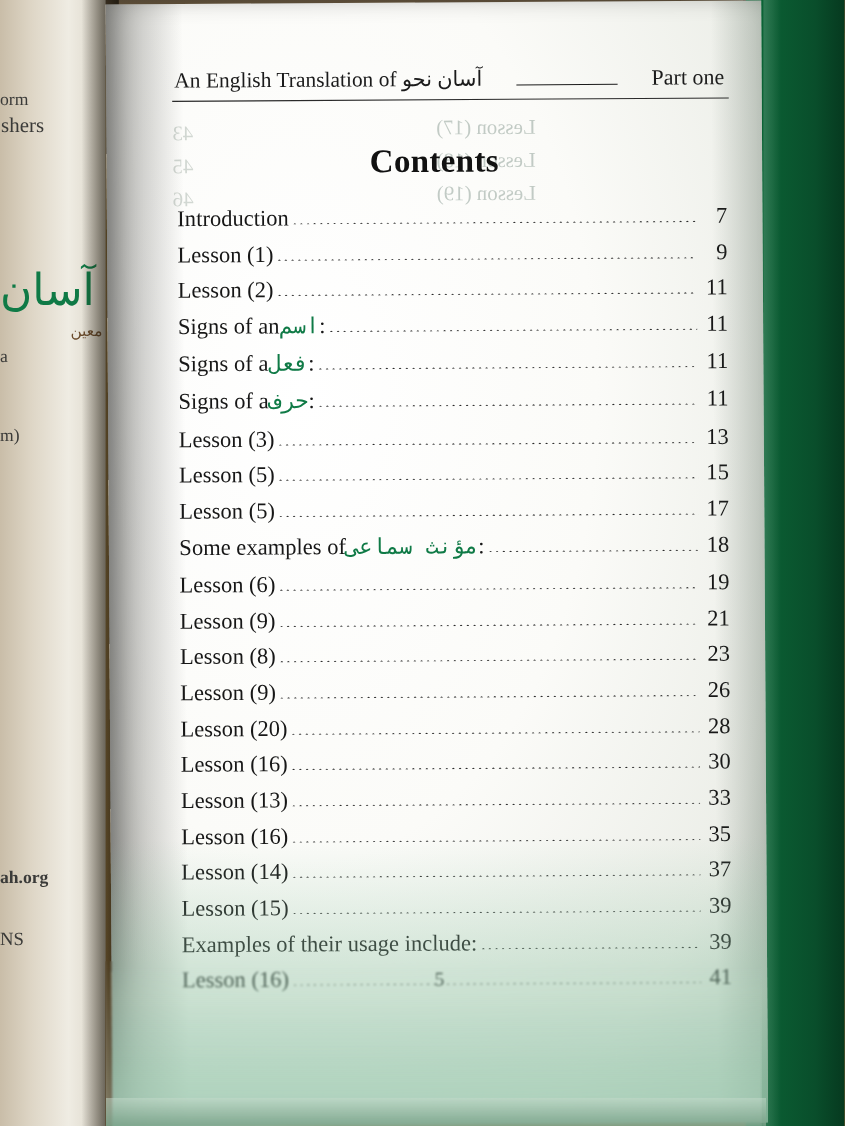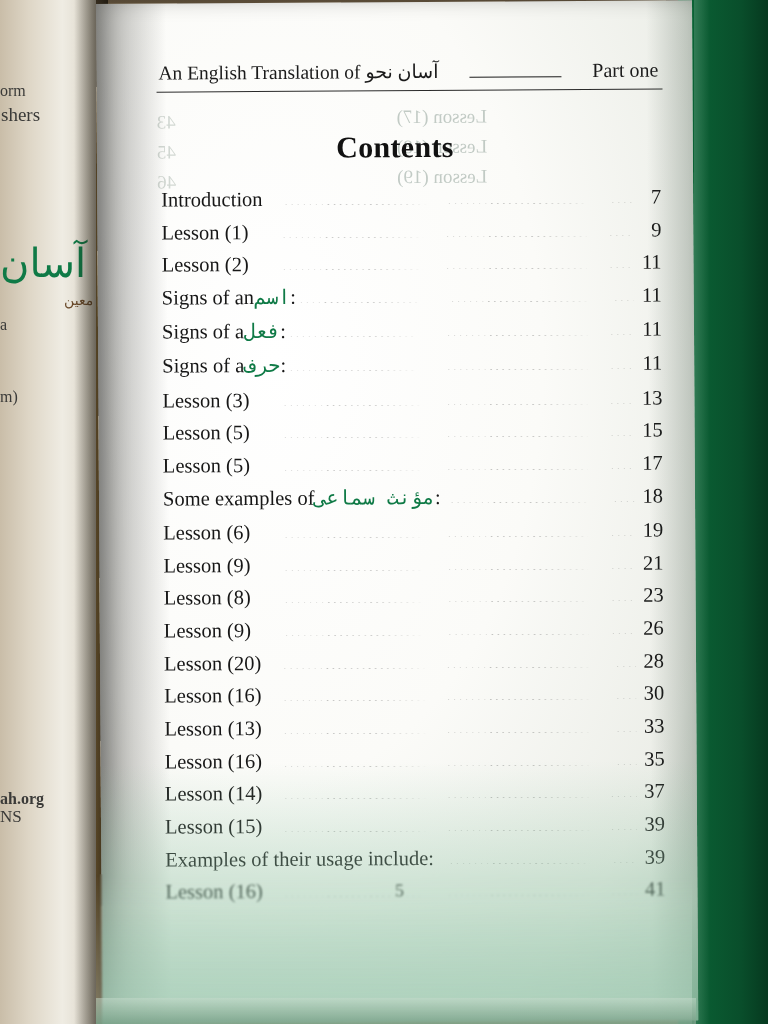--- a/index.html
+++ b/index.html
@@ -238,21 +238,21 @@
   <div class="cover-right-sheen"></div>
 
   <div class="left-page"></div>
   <div class="left-text" style="left:0px; top:82px; font-size:16px;">orm</div>
   <div class="left-text" style="left:1px; top:104px; font-size:19px;text-align:center;">shers</div>
   <div class="left-text arabic" style="left:0px; top:228px; font-size:40px; color:#0f7a46;margin-top:12px;">آسان</div>
   <div class="left-text arabic" style="left:16px; top:292px; font-size:14px; color:#6a4a2a;padding-left:48px;">معين</div>
   <div class="left-text" style="left:0px; top:316px; font-size:16px;">a</div>
   <div class="left-text" style="left:0px; top:388px; font-size:16px;">m)</div>
   <div class="left-text" style="left:0px; top:790px; font-size:16px;font-weight:bold;">ah.org</div>
-  <div class="left-text" style="left:0px; top:807px; font-size:17px;">NS</div>
+  <div class="left-text" style="left:0px; top:844px; font-size:17px;">NS</div>
   <div class="left-page-shadow"></div>
 
   <div class="page">
 
     <div class="bleed bleed-strong" style="left:300px; top:104px; font-size:19px;">Lesson (17)</div>
     <div class="bleed bleed-strong" style="left:300px; top:134px; font-size:19px;">Lesson (18)</div>
     <div class="bleed bleed-strong" style="left:300px; top:164px; font-size:19px;">Lesson (19)</div>
     <div class="bleed" style="left:60px; top:108px; font-size:19px;">43</div>
     <div class="bleed" style="left:60px; top:138px; font-size:19px;">45</div>
     <div class="bleed" style="left:60px; top:168px; font-size:19px;">46</div>

